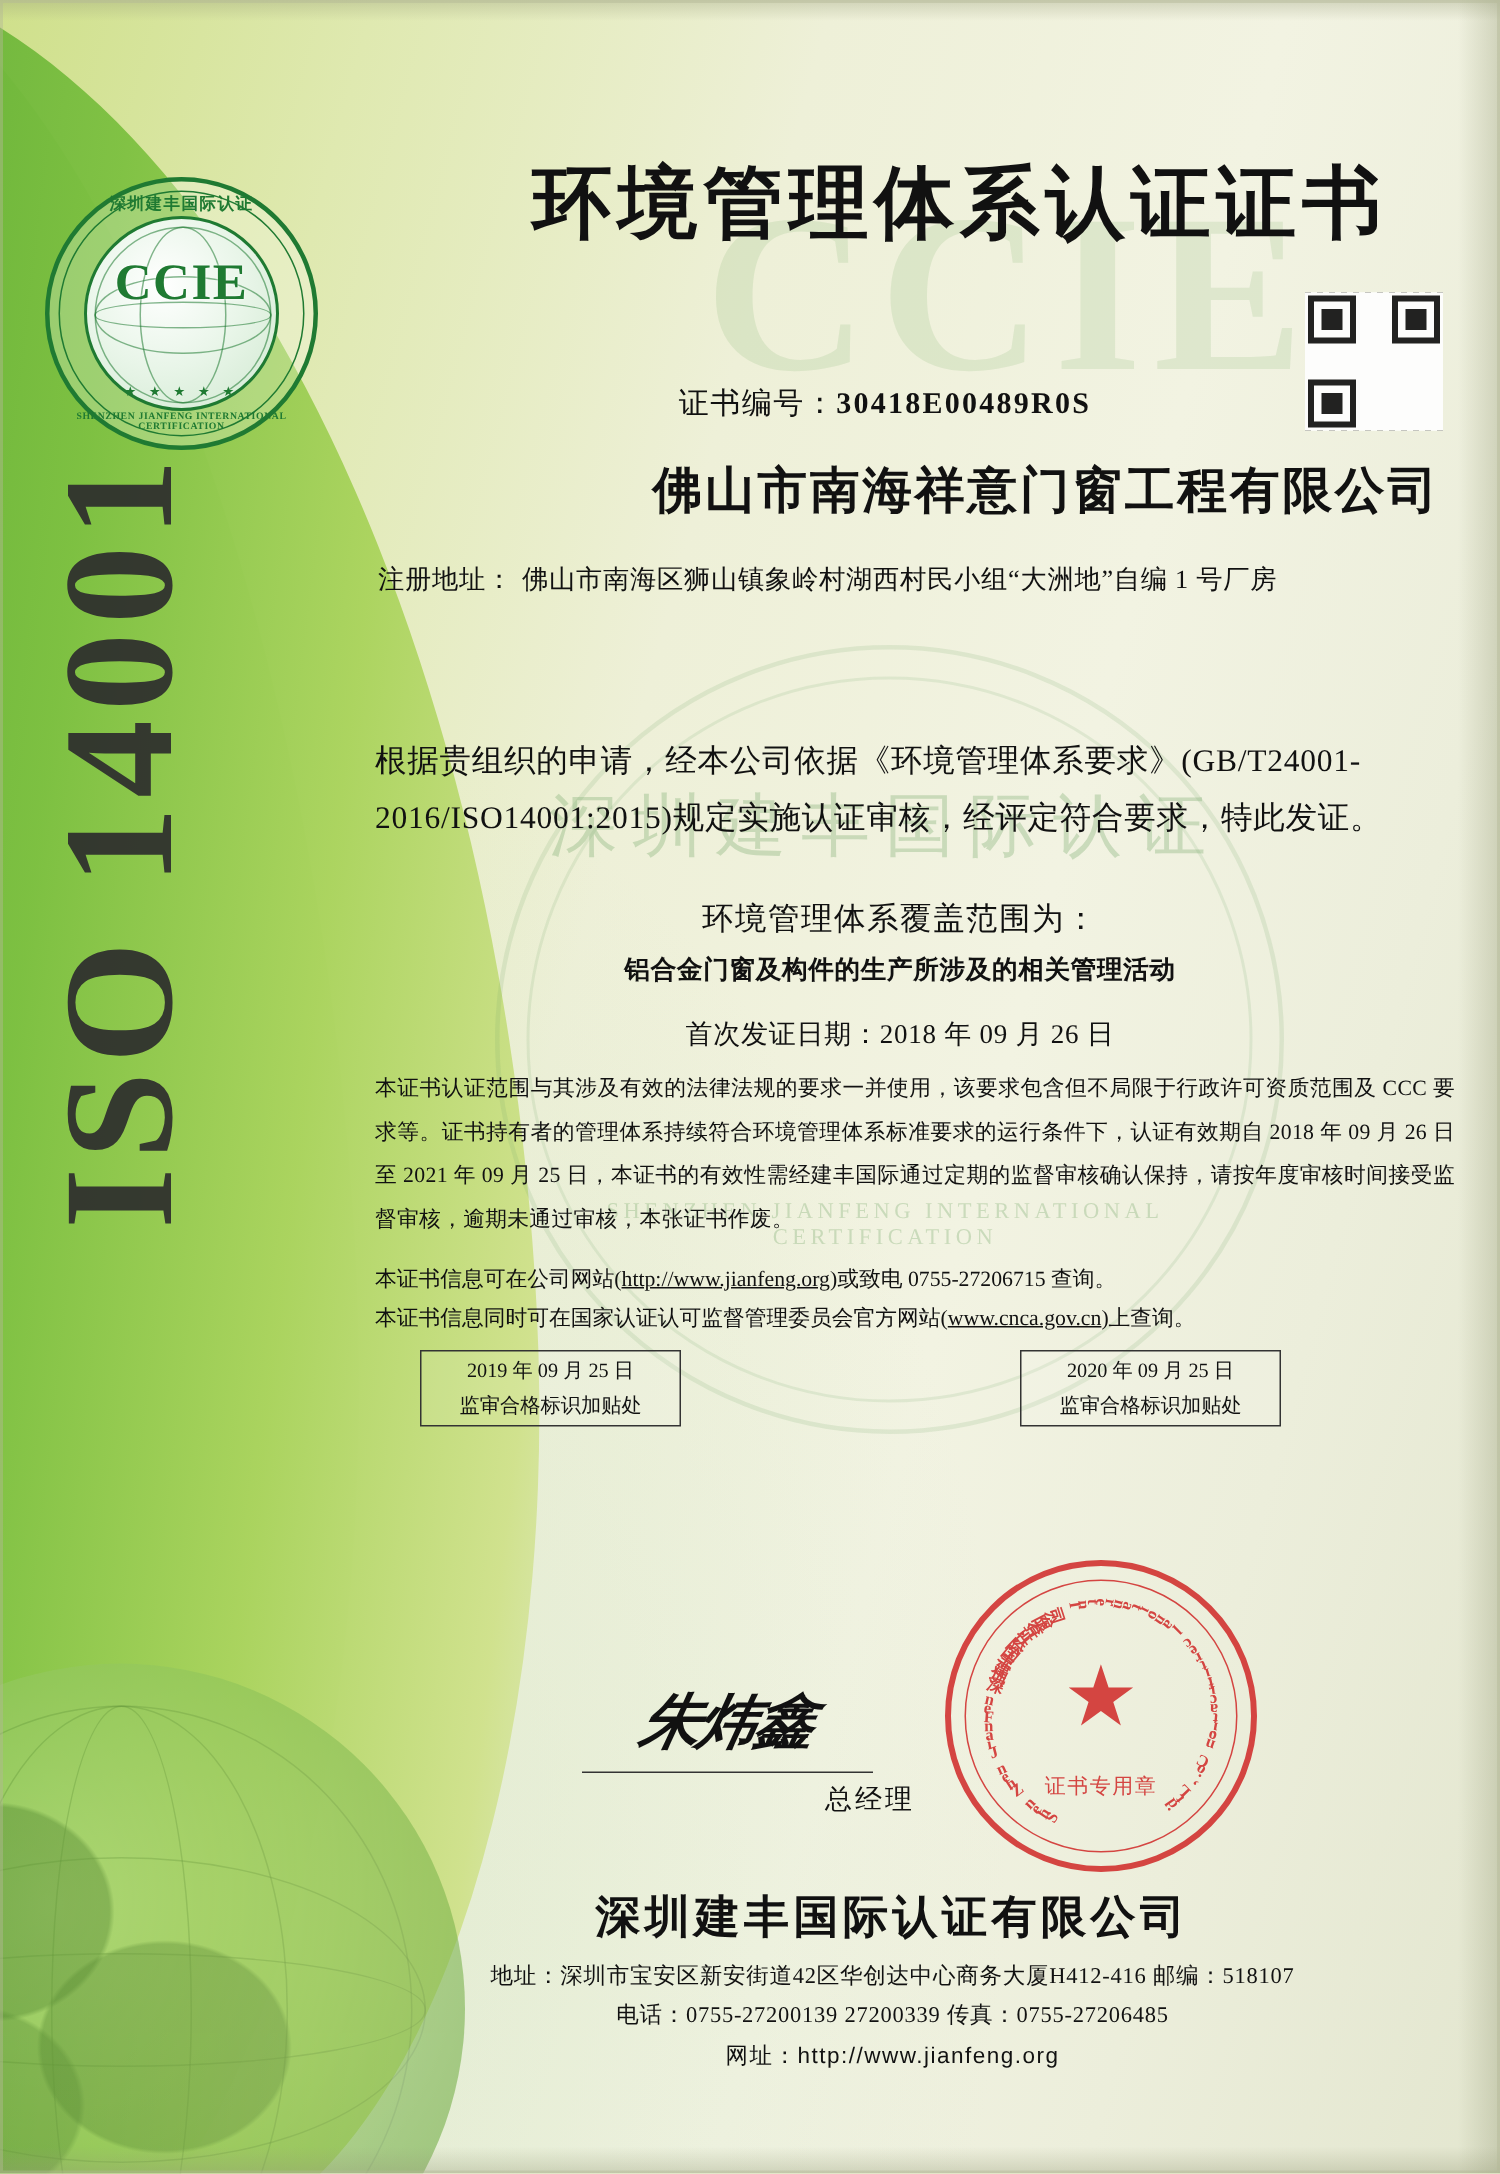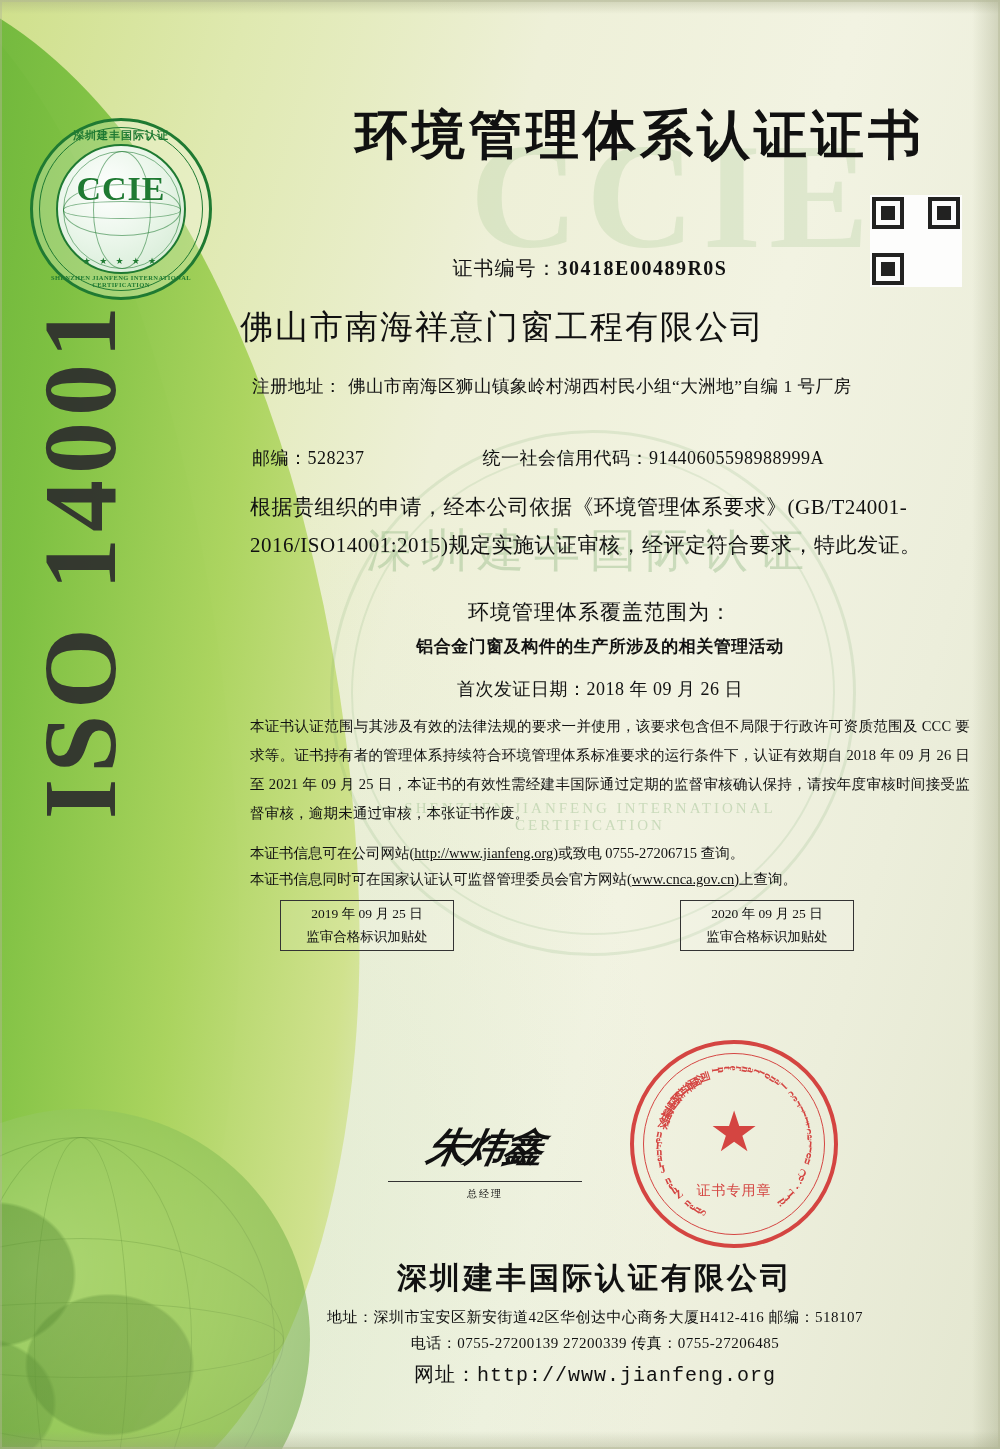--- a/index.html
+++ b/index.html
@@ -158,22 +158,22 @@
   }
   .qr .q-eye{position:absolute;width:24px;height:24px;border:4px solid #111;background:#fff;}
   .qr .q-eye i{position:absolute;inset:5px;background:#111;}
 
   .cert-no{
     position:absolute;left:0;top:255px;width:700px;text-align:center;
     font-size:20px;color:#111;letter-spacing:1px;
   }
   .cert-no b{font-family:"Liberation Serif",serif;letter-spacing:1.5px;}
   .company{
-    position:absolute;left:0;top:305px;width:720px;text-align:left;
-    font-size:33px;font-weight:normal;color:#111;letter-spacing:2px;
+    position:absolute;left:0;top:305px;width:720px;text-align:right;
+    font-size:33px;font-weight:bold;color:#111;letter-spacing:2px;
   }
   .addr-row{
     position:absolute;left:12px;width:720px;font-size:17.5px;color:#111;letter-spacing:.5px;
   }
   .addr-row .lbl{display:inline-block;width:96px;}
   .r1{top:374px;}
   .r2{top:406px;}
   .r3{top:446px;font-size:18px;}
   .r3 .sp{display:inline-block;width:118px;}
 
@@ -215,21 +215,21 @@
   .sb2{left:440px;top:900px;}
 
   
   .sign-area{position:absolute;left:120px;top:1120px;width:250px;text-align:center;}
   .sign-script{
     font-family:"Liberation Serif",serif;font-size:40px;color:#111;
     transform:skewX(-12deg);letter-spacing:-2px;font-weight:bold;
     font-style:italic;
   }
   .sign-line{border-top:1.5px solid #333;margin:6px 28px 0 28px;}
-  .sign-label{font-size:10px;color:#111;margin-top:5px;letter-spacing:2px;}
+  .sign-label{font-size:18px;color:#111;margin-top:5px;letter-spacing:2px;text-align:right;}
 
   
   .seal{
     position:absolute;left:390px;top:1040px;width:200px;height:200px;border-radius:50%;
     border:4px solid #cf2020;opacity:.82;
   }
   .seal:before{content:"";position:absolute;inset:9px;border-radius:50%;border:1.5px solid #cf2020;}
   .seal-star{
     position:absolute;left:50%;top:44%;transform:translate(-50%,-50%);
     color:#cf2020;font-size:56px;line-height:1;
@@ -245,21 +245,21 @@
   .seal-arc span{
     position:absolute;left:50%;top:50%;
     transform-origin:0 0;font-weight:bold;
   }
 
   
   .footer{position:absolute;left:200px;top:1258px;width:790px;text-align:center;}
   .f-name{font-size:30px;font-weight:bold;color:#111;letter-spacing:3px;}
   .f-line{font-size:15px;color:#111;margin-top:9px;letter-spacing:.5px;}
   .f-line2{font-size:15px;color:#111;margin-top:7px;letter-spacing:.5px;}
-  .f-web{font-size:20px;color:#111;margin-top:8px;letter-spacing:1px;font-family:Liberation Mono, monospace;}
+  .f-web{font-size:15px;color:#111;margin-top:8px;letter-spacing:1px;font-family:Liberation Sans, sans-serif;}
 </style>
 </head>
 <body>
 
 <div class="page">
 
   <div class="swoosh2"></div>
   <div class="swoosh"></div>
 
   <div class="globe">
@@ -311,23 +311,20 @@
     </div>
 
     <div class="cert-no">
       <span>证书编号：</span><b>30418E00489R0S</b>
     </div>
 
     <div class="company">佛山市南海祥意门窗工程有限公司</div>
 
     <div class="addr-row r1">
       <span class="lbl">注册地址：</span><span>佛山市南海区狮山镇象岭村湖西村民小组“大洲地”自编 1 号厂房</span>
-    </div>
-    <div class="addr-row r3">
-      <span>邮编：</span><span>528237</span><span class="sp"></span><span>统一社会信用代码：</span><span>91440605598988999A</span>
     </div>
 
     <div class="para">根据贵组织的申请，经本公司依据《环境管理体系要求》(GB/T24001-2016/ISO14001:2015)规定实施认证审核，经评定符合要求，特此发证。</div>
 
     <div class="scope-title">环境管理体系覆盖范围为：</div>
     <div class="scope-body">铝合金门窗及构件的生产所涉及的相关管理活动</div>
     <div class="first-issue">首次发证日期：2018 年 09 月 26 日</div>
 
     <div class="smallpara">本证书认证范围与其涉及有效的法律法规的要求一并使用，该要求包含但不局限于行政许可资质范围及 CCC 要求等。证书持有者的管理体系持续符合环境管理体系标准要求的运行条件下，认证有效期自 2018 年 09 月 26 日至 2021 年 09 月 25 日，本证书的有效性需经建丰国际通过定期的监督审核确认保持，请按年度审核时间接受监督审核，逾期未通过审核，本张证书作废。</div>
 

